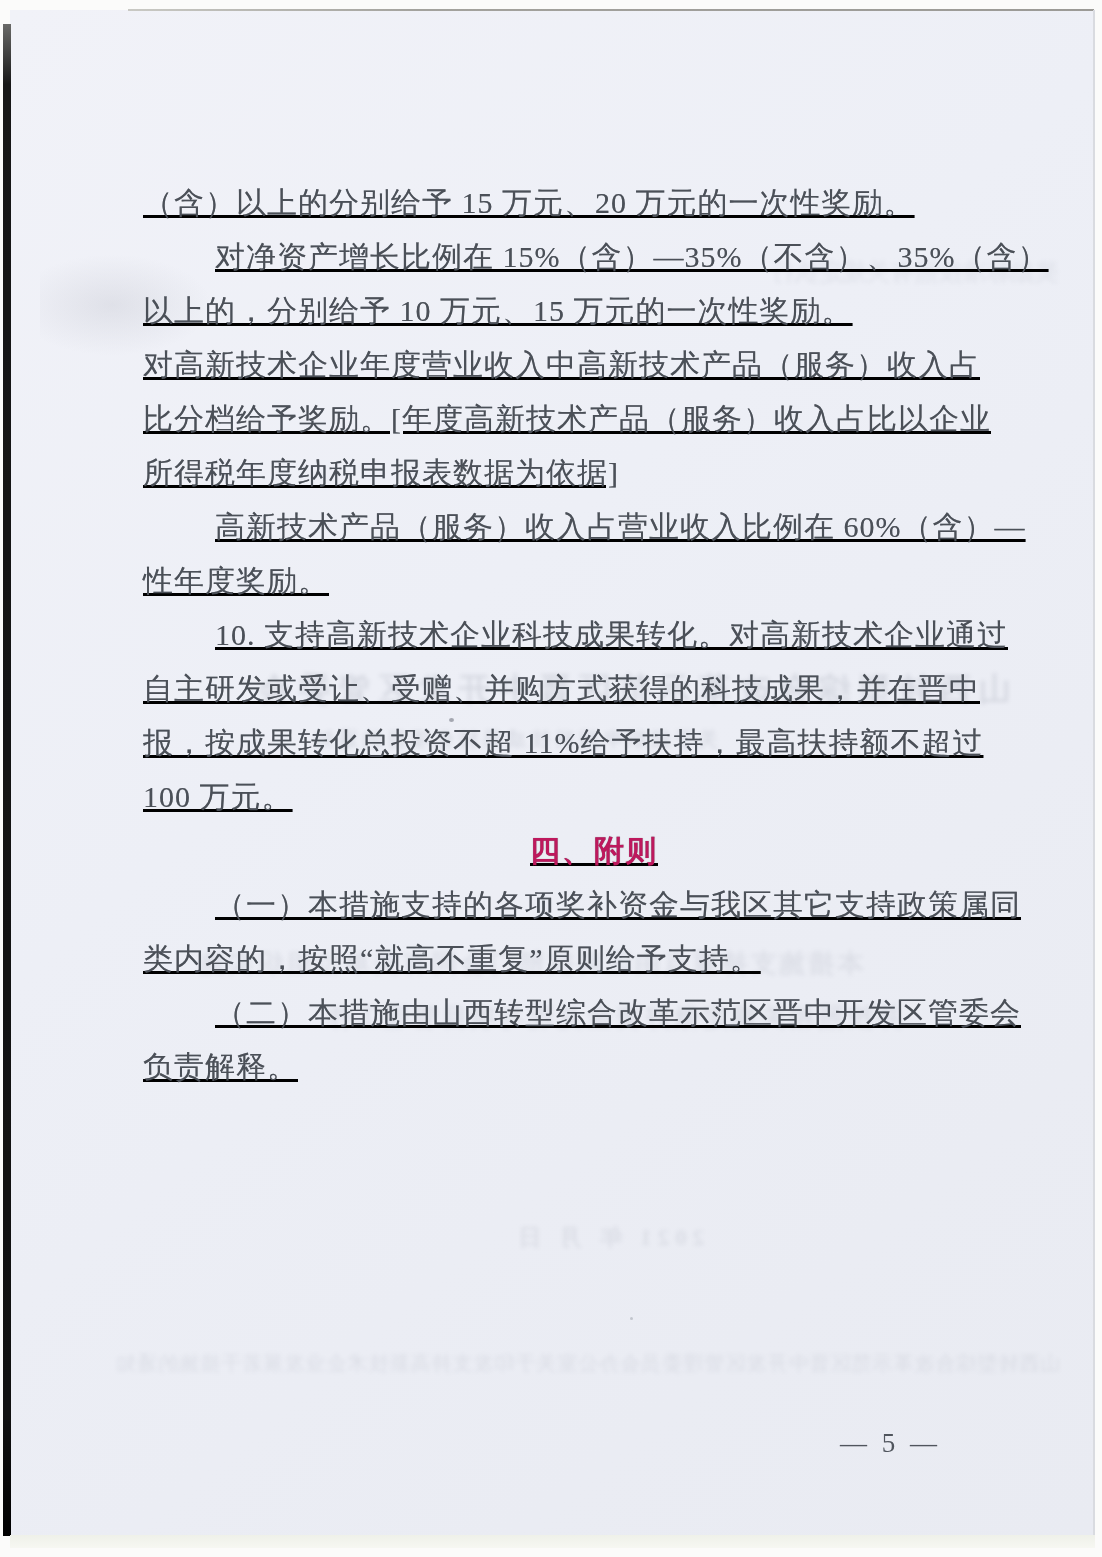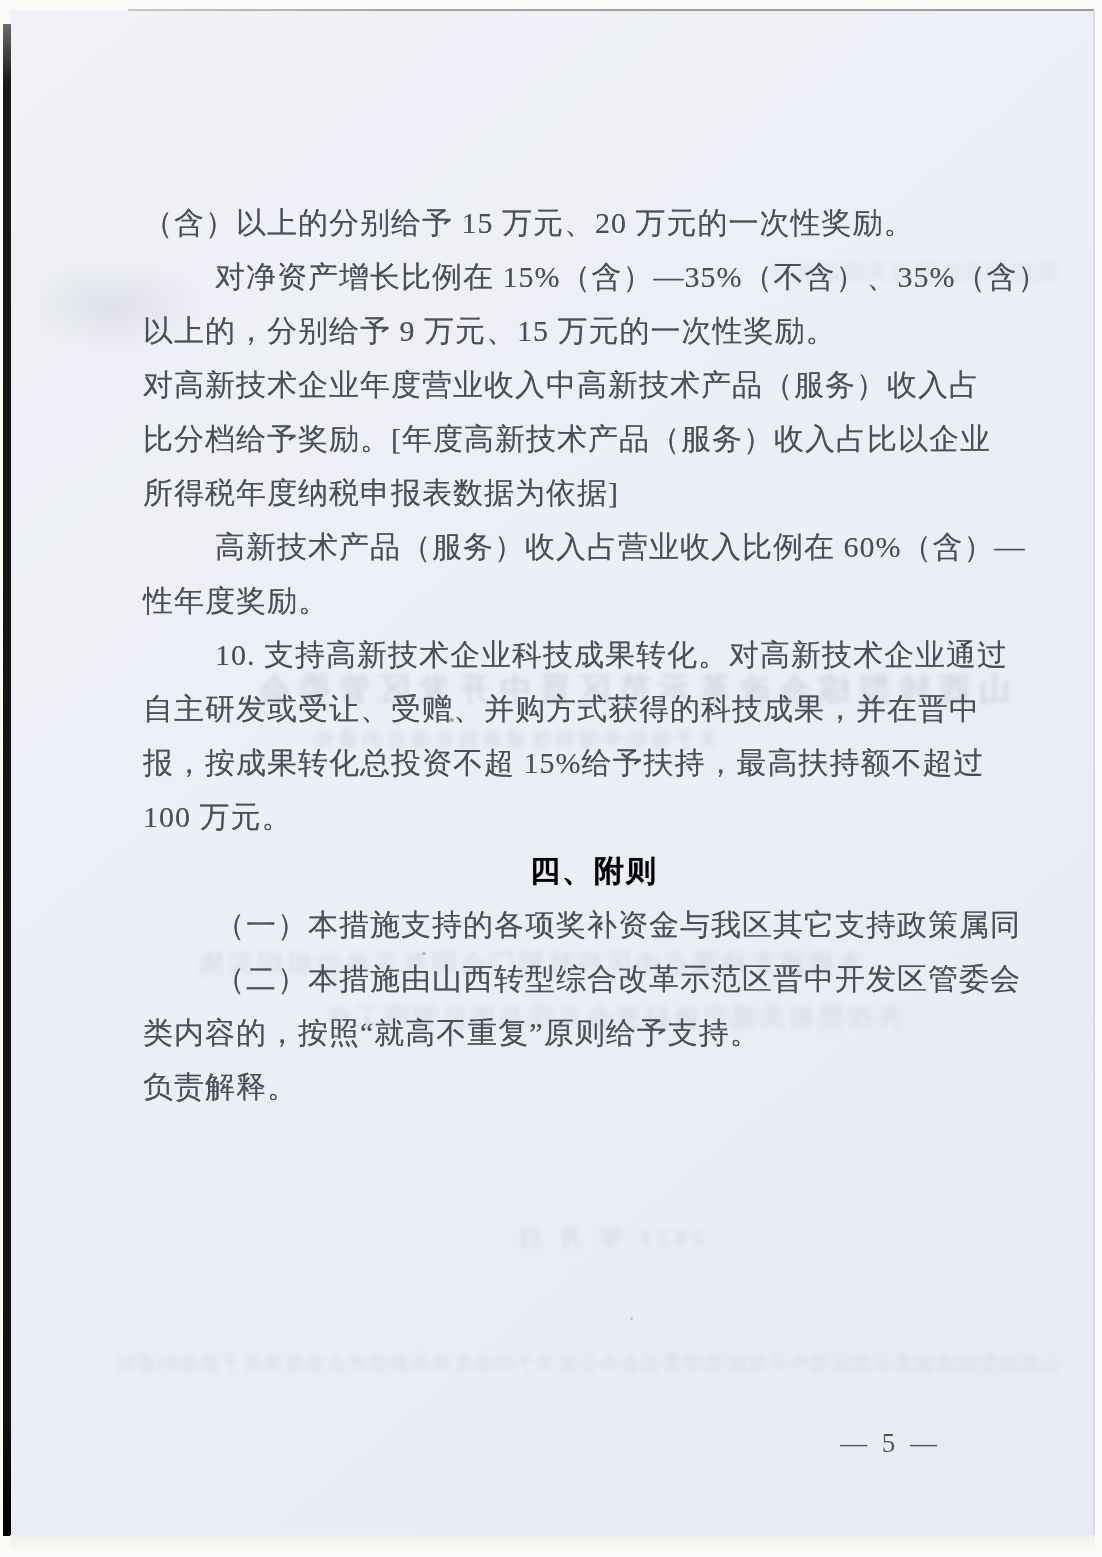--- a/index.html
+++ b/index.html
@@ -62,36 +62,37 @@
     top: 250px;
     width: 180px;
     height: 110px;
     background: radial-gradient(ellipse at 40% 50%, rgba(150,152,165,0.18), rgba(150,152,165,0) 65%);
     pointer-events: none;
   }
   
   .doc-text {
     position: absolute;
     left: 143px;
-    top: 196px;
+    top: 176px;
     width: 830px;
+    text-decoration: underline;
   }
   .line {
     height: 54px;
     line-height: 54px;
     font-size: 30px;
     color: #4b5058;
     letter-spacing: 1px;
     white-space: nowrap;
     text-shadow: 0 0 0.6px rgba(75,80,88,0.55);
   }
   .line.indent { padding-left: 72px; text-align: center; }
   .line.bold {
     font-weight: bold;
-    color: #000000;
+    color: #be185d;
     letter-spacing: 2px;
     text-shadow: 0 0 0.8px rgba(59,63,70,0.7);
   }
   
   .ghost {
     position: absolute;
     transform: scaleX(-1);
     filter: blur(2px);
     color: #707687;
     white-space: nowrap;
@@ -135,34 +136,34 @@
 <div class="ghost g1">山西转型综合改革示范区晋中开发区管委会</div>
 <div class="ghost g2">关于组织申报科技成果转化项目的通知</div>
 <div class="ghost g3">本措施支持重点由区科技部门会同有关单位组织实施</div>
 <div class="ghost g4">并按照相关规定做好资金兑现与项目管理工作</div>
 <div class="ghost g5">2021 年 月 日</div>
 <div class="ghost g6">山西转型综合改革示范区晋中开发区管理委员会办公室关于印发支持高新技术企业发展若干措施的通知</div>
 
 <div class="doc-text">
   <div class="line">（含）以上的分别给予 15 万元、20 万元的一次性奖励。</div>
   <div class="line indent">对净资产增长比例在 15%（含）—35%（不含）、35%（含）</div>
-  <div class="line">以上的，分别给予 9 万元、15 万元的一次性奖励。</div>
+  <div class="line">以上的，分别给予 10 万元、15 万元的一次性奖励。</div>
   <div class="line">对高新技术企业年度营业收入中高新技术产品（服务）收入占</div>
   <div class="line">比分档给予奖励。[年度高新技术产品（服务）收入占比以企业</div>
   <div class="line">所得税年度纳税申报表数据为依据]</div>
   <div class="line indent">高新技术产品（服务）收入占营业收入比例在 60%（含）—</div>
   <div class="line">性年度奖励。</div>
   <div class="line indent">10. 支持高新技术企业科技成果转化。对高新技术企业通过</div>
   <div class="line">自主研发或受让、受赠、并购方式获得的科技成果，并在晋中</div>
-  <div class="line">报，按成果转化总投资不超 15%给予扶持，最高扶持额不超过</div>
+  <div class="line">报，按成果转化总投资不超 11%给予扶持，最高扶持额不超过</div>
   <div class="line">100 万元。</div>
   <div class="line indent bold">四、附则</div>
   <div class="line indent">（一）本措施支持的各项奖补资金与我区其它支持政策属同</div>
+  <div class="line">类内容的，按照“就高不重复”原则给予支持。</div>
   <div class="line indent">（二）本措施由山西转型综合改革示范区晋中开发区管委会</div>
-  <div class="line">类内容的，按照“就高不重复”原则给予支持。</div>
   <div class="line">负责解释。</div>
 </div>
 
 <div class="page-number">— 5 —</div>
 
 <div class="speck s1"></div>
 <div class="speck s2"></div>
 <div class="speck s3"></div>
 
 </body></html>

